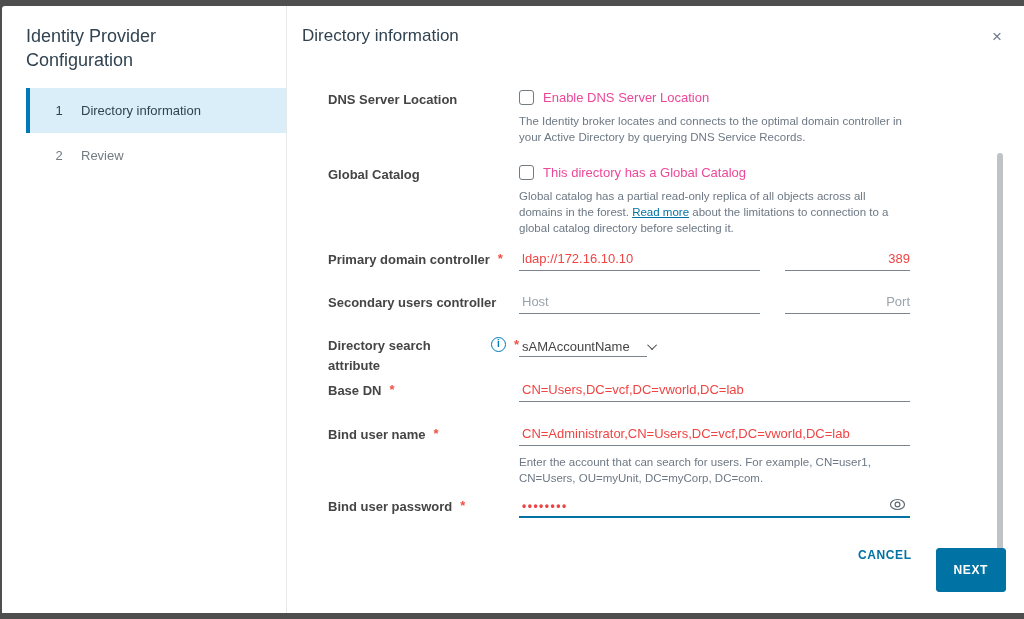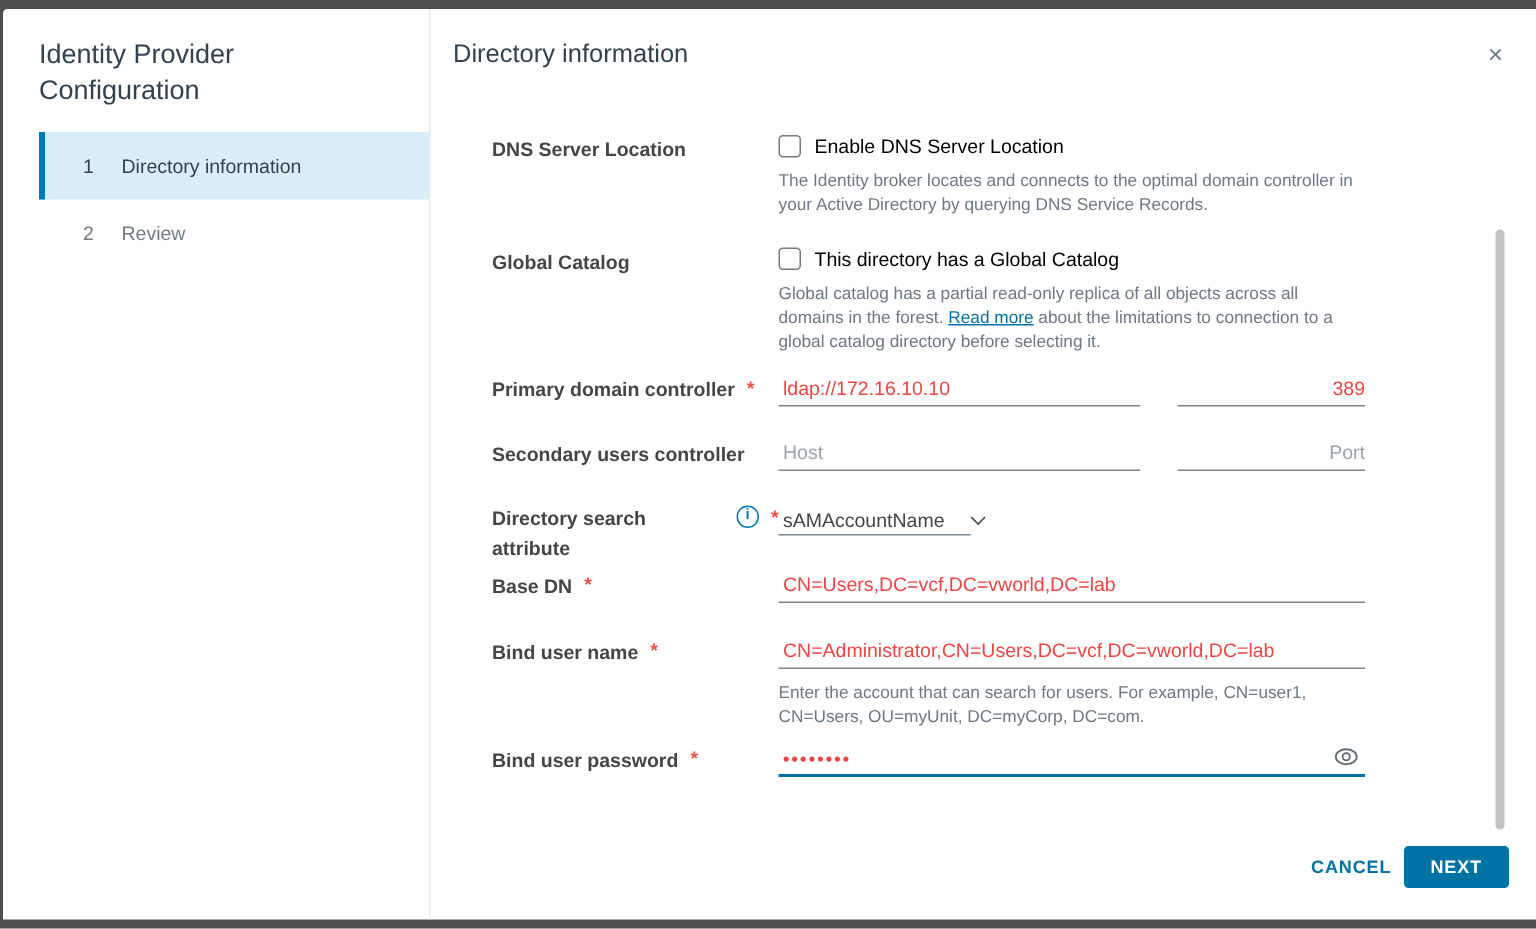--- a/index.html
+++ b/index.html
@@ -64,21 +64,21 @@
     border:1.4px solid #0079b8; border-radius:50%;
     color:#0079b8; font-size:10px; line-height:12px; font-weight:700;
     text-align:center; font-style:normal; flex:0 0 auto; margin-top:1px;
   }
   .ctl { position:absolute; left:207px; width:391px; top:0; }
   .check-line { display:flex; align-items:center; }
   .checkbox {
     width:15px; height:15px; border:1px solid #717b82; border-radius:3px;
     background:#fff; flex:0 0 auto; cursor:pointer;
   }
-  .check-text { margin-left:9px; font-size:13px; color:#000000; }
+  .check-text { margin-left:9px; font-size:13px; color:#ec4899; }
   .help {
     margin-top:8px; font-size:11.5px; line-height:16px; color:#6d7884;
   }
   .link { color:#0072a3; text-decoration:underline; cursor:pointer; }
   .text-input {
     display:block; width:100%; height:21px;
     border:none; border-bottom:1px solid #7a858e; outline:none;
     font-family:"Liberation Sans", sans-serif;
     font-size:13px; color:#ef4444; padding:0 0 3px 3px; background:transparent;
   }
@@ -109,30 +109,30 @@
   .row-gc       { top:159px; }
   .row-primary  { top:244px; }
   .row-secondary{ top:287px; }
   .row-attr     { top:330px; }
   .row-basedn   { top:375px; }
   .row-binduser { top:419px; }
   .row-password { top:491px; }
   
   .footer {
     position:absolute; right:18px; bottom:21px;
-    display:flex; align-items:center; gap:8px;
+    display:flex; align-items:flex-start; gap:24px;
   }
   .btn-text {
     background:none; border:none; cursor:pointer;
     font-family:"Liberation Sans", sans-serif;
     font-size:12px; font-weight:700; letter-spacing:0.6px; color:#0072a3;
   }
   .btn-primary {
     background:#0072a3; border:1px solid #0072a3; border-radius:3px;
-    height:28px; padding:0 17px; cursor:pointer;
+    height:44px; padding:0 17px; cursor:pointer;
     font-family:"Liberation Sans", sans-serif;
     font-size:12px; font-weight:700; letter-spacing:0.6px; color:#ffffff;
   }
   
   .scroll-thumb {
     position:absolute; right:21px; top:147px; width:6px; height:400px;
     background:#bfc3c6; border-radius:3px; cursor:grab;
   }
 </style>
 </head>

